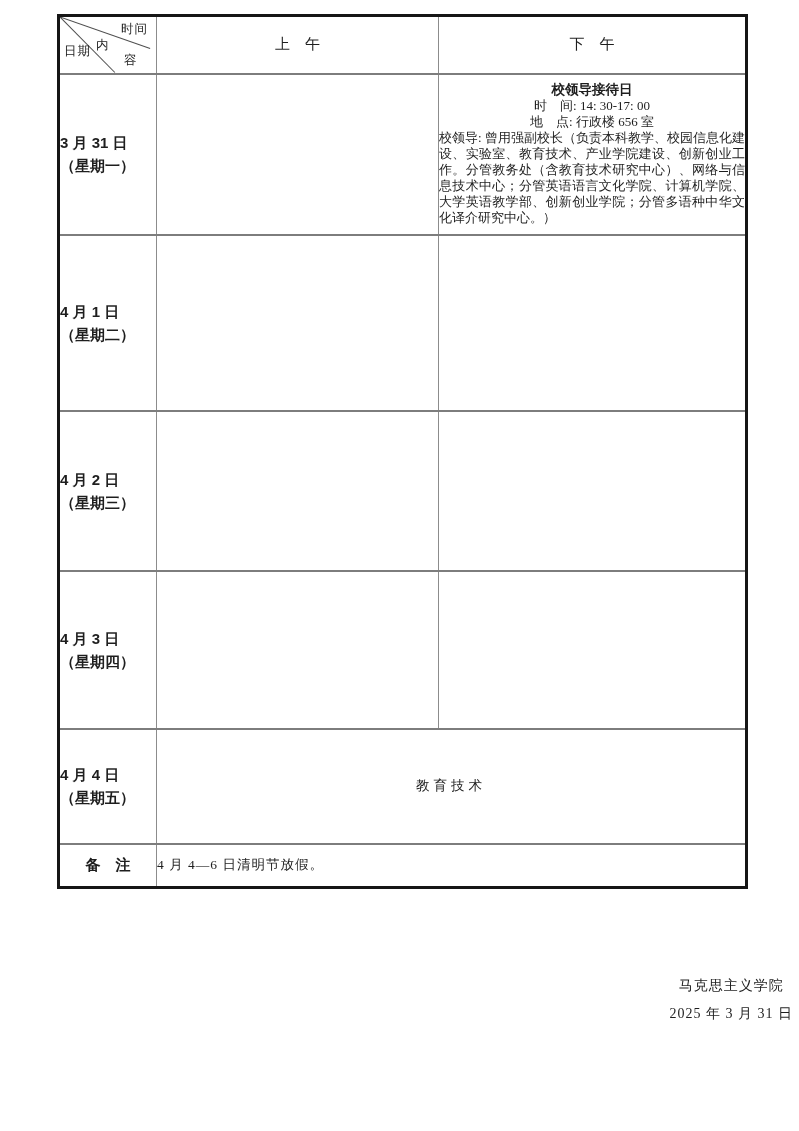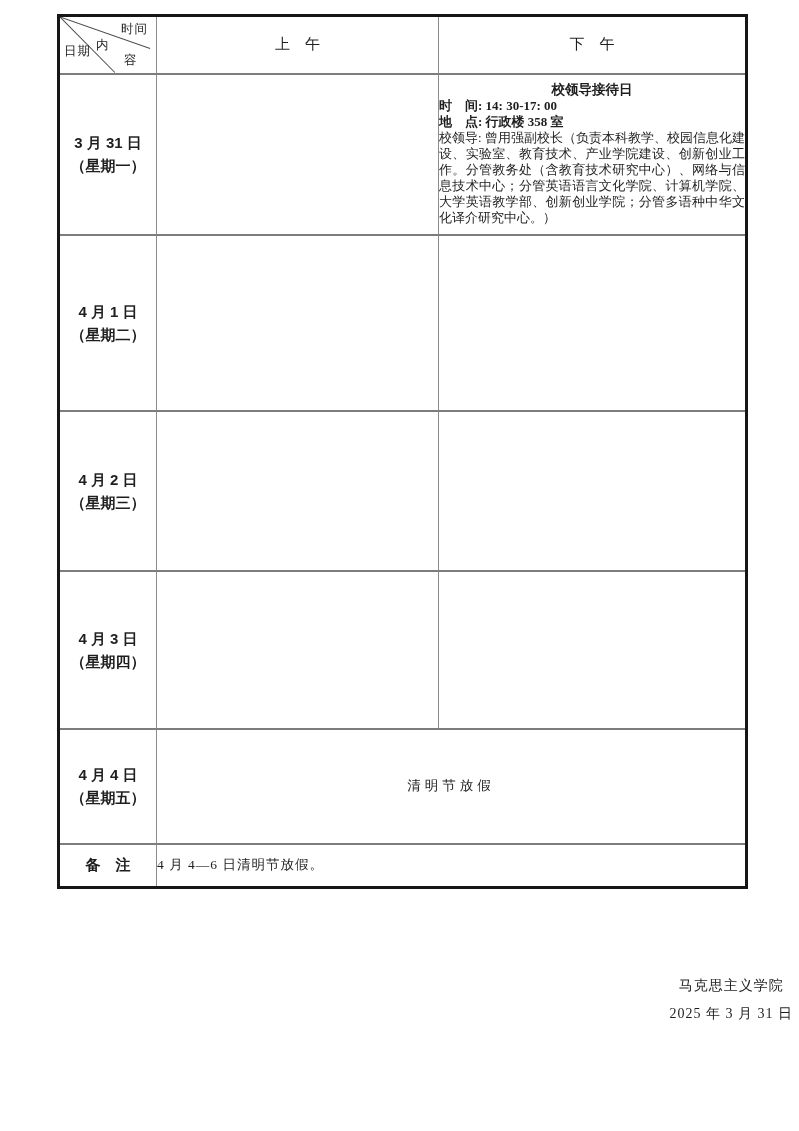--- a/index.html
+++ b/index.html
@@ -32,28 +32,28 @@
   .corner-inner svg { position:absolute; left:0; top:0; width:100%; height:100%; }
   .corner-lbl { position:absolute; font-size:12.5px; letter-spacing:1px; white-space:nowrap; }
   .lbl-time    { top:4px;  right:8px; }
   .lbl-cont-1  { top:20px; left:36px; }
   .lbl-cont-2  { top:35px; left:64px; }
   .lbl-date    { top:26px; left:4px; }
 
   .hdr-cell { text-align:center; font-size:15px; }
 
   .date-cell {
-    text-align:center; white-space:pre-line;
+    text-align:left; white-space:pre-line;
     font-family:"Liberation Sans", sans-serif; font-weight:bold;
     font-size:15px; line-height:23px;
   }
 
   .rc-cell { vertical-align:top; padding:5px 4px 0 4px; font-size:13px; line-height:16px;margin-left:7px; }
   .rc-title { text-align:center; font-weight:bold; font-family:"Liberation Sans", sans-serif; font-size:13.5px; }
-  .rc-line { text-align:left;font-weight:bold; }
+  .rc-line { text-align:center; }
   .rc-para { text-align:justify; }
 
   .holiday-cell { text-align:center; font-size:13.5px; letter-spacing:4px; }
 
   .remark-label-cell {
     text-align:center; font-family:"Liberation Sans", sans-serif;
     font-weight:bold; font-size:15px;
   }
   .remark-text-cell { text-align:left; padding-left:9px; font-size:13.5px; letter-spacing:1px; }
 
@@ -92,21 +92,21 @@
       <td class="hdr-cell">下　午</td>
     </tr>
 
     <tr class="h-r1">
       <td class="date-cell">3 月 31 日
 （星期一）</td>
       <td></td>
       <td class="rc-cell">
         <div class="rc-title">校领导接待日</div>
         <div class="rc-line">时　间: 14: 30-17: 00</div>
-        <div class="rc-line">地　点: 行政楼 358 室</div>
+        <div class="rc-line">地　点: 行政楼 656 室</div>
         <div class="rc-para">校领导: 曾用强副校长（负责本科教学、校园信息化建设、实验室、教育技术、产业学院建设、创新创业工作。分管教务处（含教育技术研究中心）、网络与信息技术中心；分管英语语言文化学院、计算机学院、大学英语教学部、创新创业学院；分管多语种中华文化译介研究中心。）</div>
       </td>
     </tr>
 
     <tr class="h-r2">
       <td class="date-cell">4 月 1 日
 （星期二）</td>
       <td></td>
       <td></td>
     </tr>
@@ -121,21 +121,21 @@
     <tr class="h-r4">
       <td class="date-cell">4 月 3 日
 （星期四）</td>
       <td></td>
       <td></td>
     </tr>
 
     <tr class="h-r5">
       <td class="date-cell">4 月 4 日
 （星期五）</td>
-      <td class="holiday-cell" colspan="2">清明节放假</td>
+      <td class="holiday-cell" colspan="2">教育技术</td>
     </tr>
 
     <tr class="h-note">
       <td class="remark-label-cell">备　注</td>
       <td class="remark-text-cell" colspan="2">4 月 4—6 日清明节放假。</td>
     </tr>
   </tbody>
     </table>
 
   <div class="footer">

